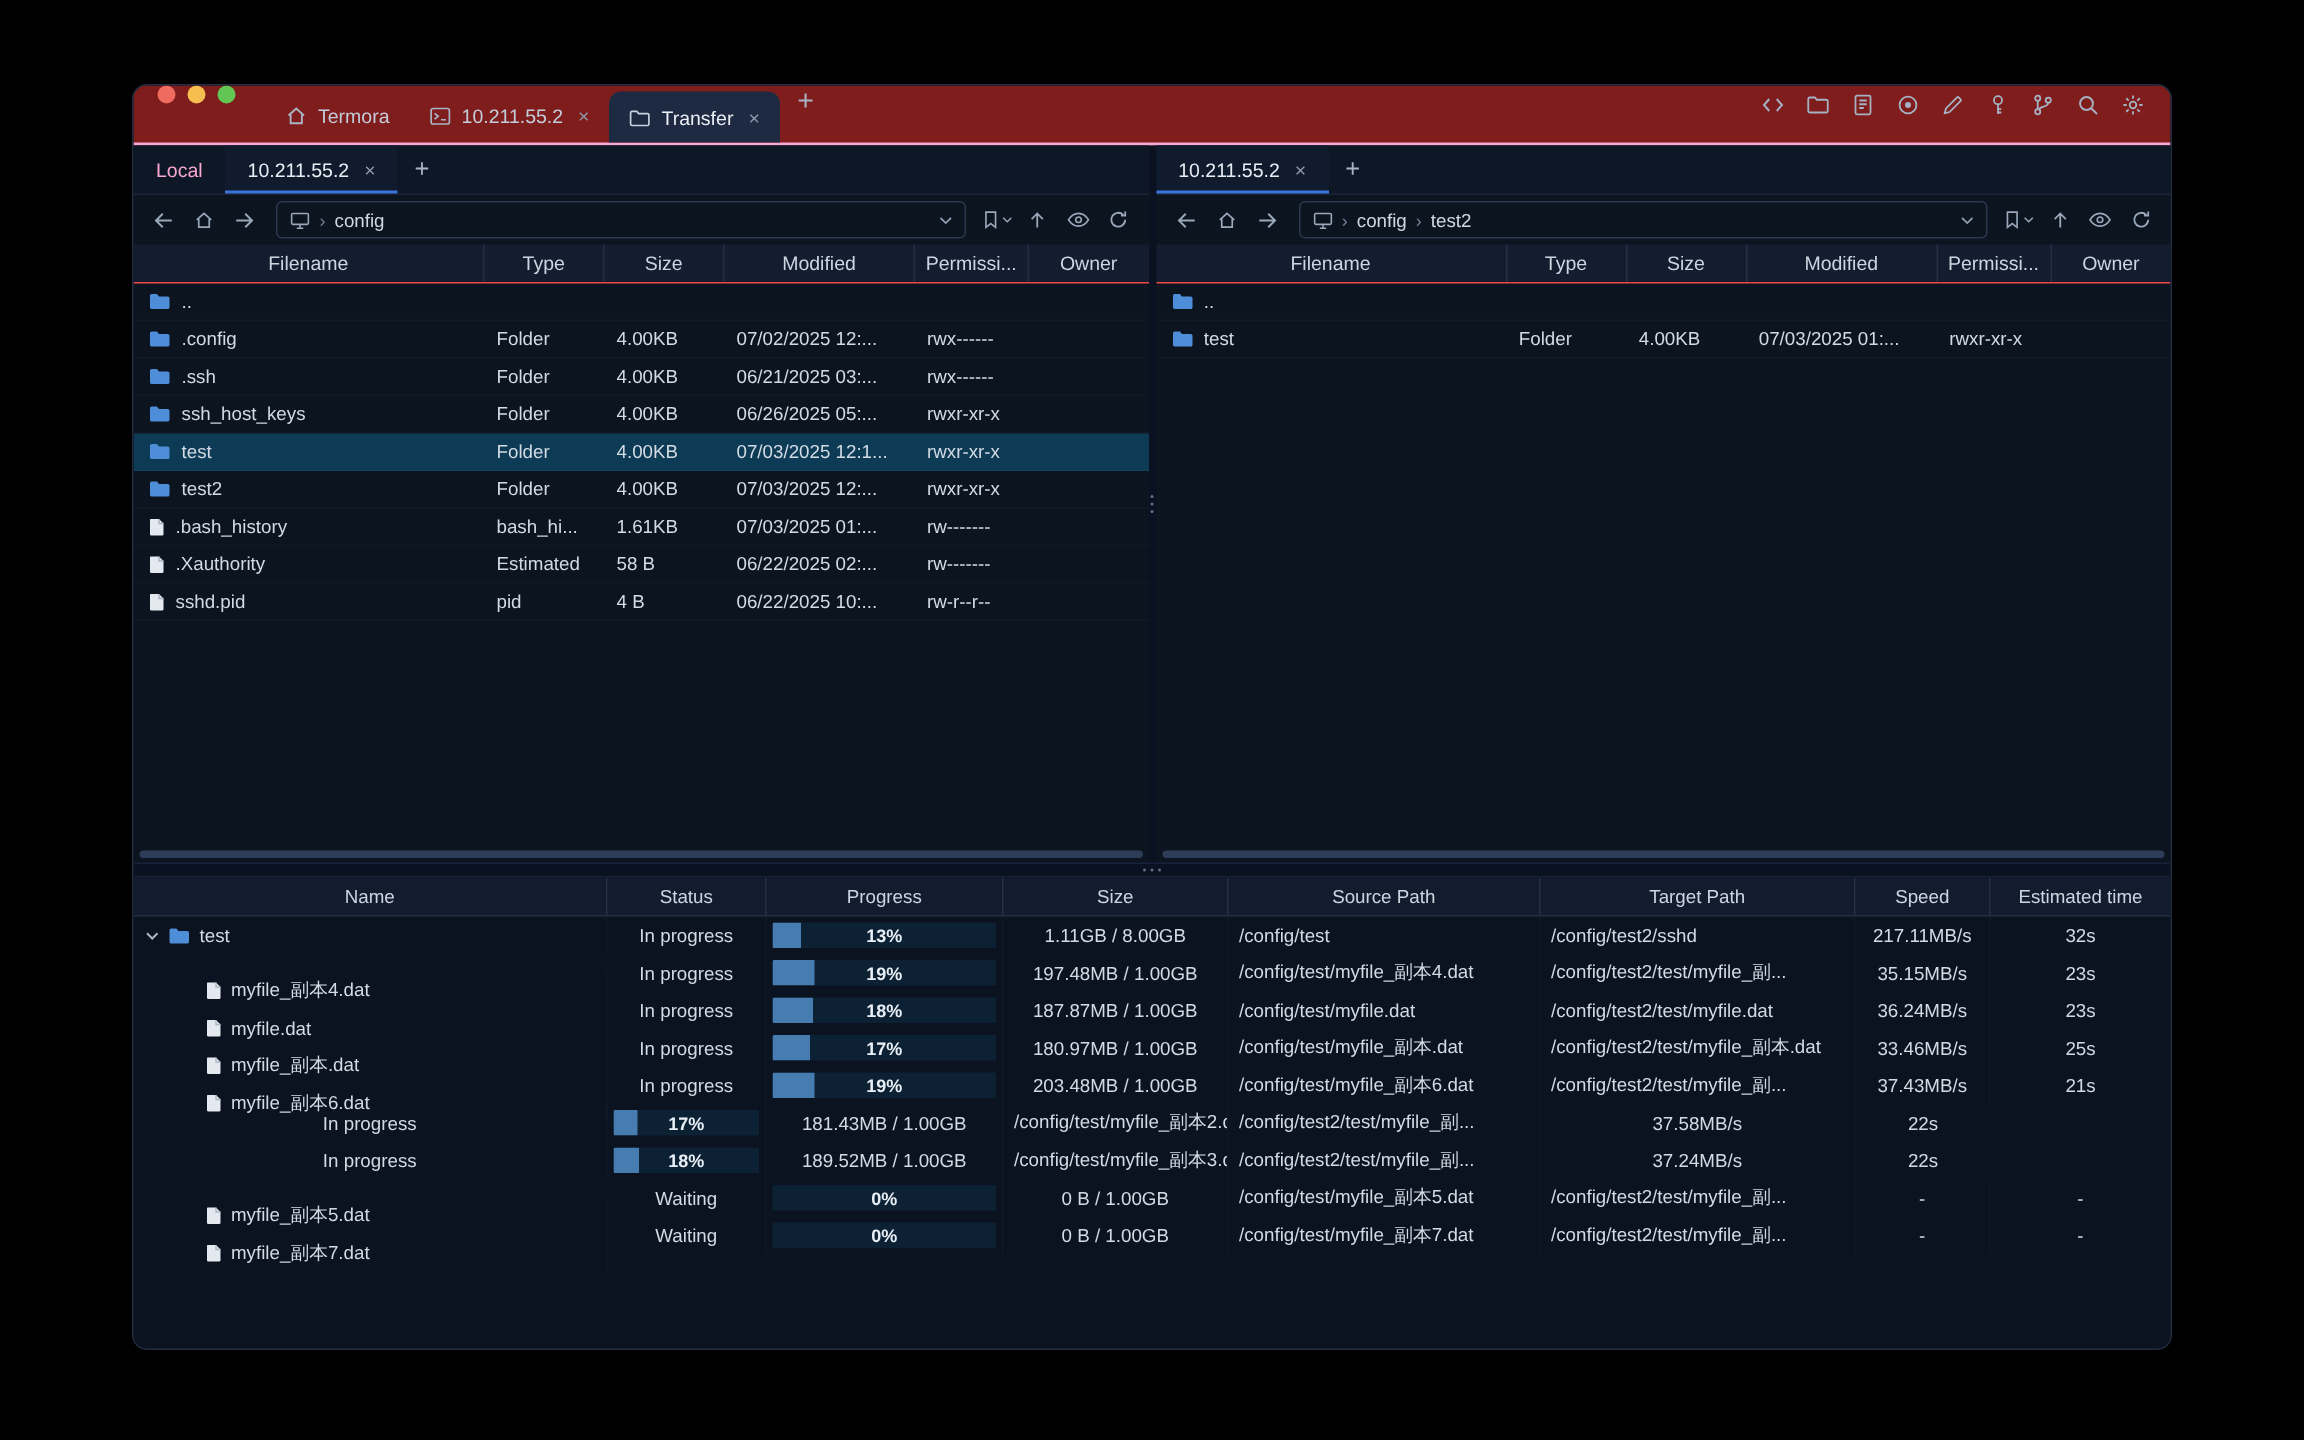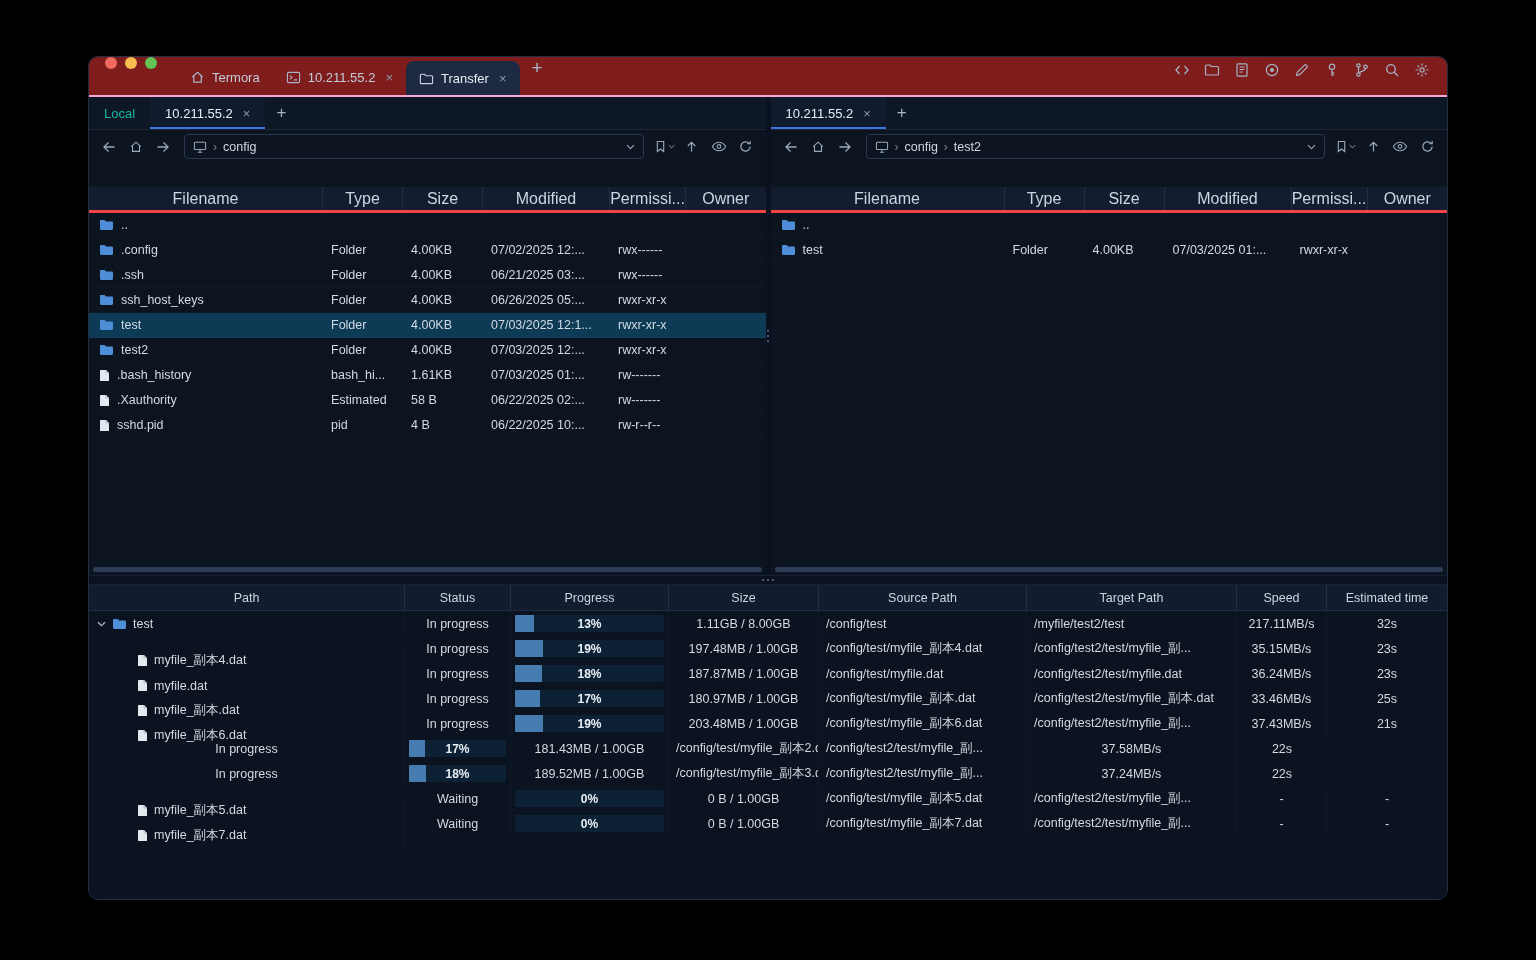--- a/index.html
+++ b/index.html
@@ -33,38 +33,38 @@
   .vdots { display: flex; flex-direction: column; gap: 3px; }
   .dot { width: 2px; height: 2px; border-radius: 50%; background: #60708a; }
   .hsplit { height: 10px; flex: 0 0 auto; background: #0a1120; border-top: 1px solid #17223a;
     border-bottom: 1px solid #17223a; display: flex; align-items: center; justify-content: center; }
   .hdots { display: flex; gap: 3px; }
 
   
   .ptabs { height: 33px; flex: 0 0 auto; display: flex; align-items: stretch;
     background: #0e1726; border-bottom: 1px solid #1c2638; }
   .ptab { display: flex; align-items: center; gap: 7px; padding: 0 15px; font-size: 13px;
-    color: #14b8a6; position: relative; }
+    color: #f9a8d4; position: relative; }
   .ptab.active { color: #e8edf4; background: #101b2d; }
   .ptab.active::after { content: ""; position: absolute; left: 0; right: 0; bottom: 0; height: 2px; background: #3d74e0; }
   .ptab-plus { align-self: center; font-size: 17px; color: #a8b2c2; padding: 0 11px; }
 
   
   .toolbar { height: 33px; flex: 0 0 auto; display: flex; align-items: center; padding: 0 7px; gap: 1px; }
   .nav-btn, .tool-btn { width: 26px; height: 24px; display: flex; align-items: center;
     justify-content: center; color: #9aa8ba; border-radius: 4px; flex: 0 0 auto; }
   .crumb { flex: 1; min-width: 0; height: 25px; border: 1px solid #2a3850; border-radius: 4px;
     display: flex; align-items: center; gap: 6px; padding: 0 8px; margin: 0 7px; font-size: 12.5px; color: #d0d8e3; }
   .crumb .sep { color: #76849a; font-size: 12px; }
   .crumb .dd { margin-left: auto; color: #8fa0b5; }
   .bm-group { display: flex; align-items: center; color: #9aa8ba; padding: 0 3px; gap: 2px; }
 
   
   .fheader { display: grid; height: 26px; flex: 0 0 auto; background: #131d2f;
-    border-bottom: 3px solid #ef4444; align-items: stretch; font-size: 16px; color: #cdd5e1; margin-top: 24px; }
+    border-bottom: 1px solid #ef4444; align-items: stretch; font-size: 13px; color: #cdd5e1; }
   .hc { display: flex; align-items: center; justify-content: center; border-right: 1px solid #232f46;
     overflow: hidden; white-space: nowrap; }
   .hc:last-child { border-right: none; }
   .grid-f { grid-template-columns: 234px 80px 80px 127px 76px 1fr; }
   .fbody { flex: 1; position: relative; overflow: hidden; }
   .frow { display: grid; height: 25px; align-items: center; font-size: 12.5px; color: #d2dae4;
     border-bottom: 1px solid rgba(255,255,255,0.022); }
   .frow.selected { background: #0d3b55; }
   .cell { padding: 0 8px; white-space: nowrap; overflow: hidden; text-overflow: ellipsis; }
   .name-cell { display: flex; align-items: center; gap: 7px; padding-left: 10px; overflow: hidden; }
@@ -512,21 +512,21 @@
     <div class="hsplit">
       <div class="hdots">
           <div class="dot"></div>
           <div class="dot"></div>
           <div class="dot"></div>
         </div>
     </div>
 
     <div class="transfer">
       <div class="theader grid-t">
-        <div class="hc">Path</div>
+        <div class="hc">Name</div>
         <div class="hc">Status</div>
         <div class="hc">Progress</div>
         <div class="hc">Size</div>
         <div class="hc">Source Path</div>
         <div class="hc">Target Path</div>
         <div class="hc">Speed</div>
         <div class="hc">Estimated time</div>
       </div>
 
       <div class="trow grid-t">
@@ -543,21 +543,21 @@
         </div>
         <div class="tc center">In progress</div>
         <div class="tc pcell">
             <div class="pbar">
               <div class="pfill" style="width: 13%;"></div>
               <div class="plabel">13%</div>
             </div>
           </div>
         <div class="tc center">1.11GB / 8.00GB</div>
         <div class="tc">/config/test</div>
-        <div class="tc">/myfile/test2/test</div>
+        <div class="tc">/config/test2/sshd</div>
         <div class="tc center">217.11MB/s</div>
         <div class="tc center">32s</div>
       </div>
 
       <div class="trow grid-t">
         <div class="tc tname child">
             <svg width="11" height="13" viewBox="0 0 11 13">
               <path d="M1 1.6C1 1.3 1.3 1 1.6 1H7l3 3v7.4c0 .3-.3.6-.6.6H1.6c-.3 0-.6-.3-.6-.6z" fill="#e4e9f0"></path>
               <path d="M7 1v3h3" fill="none" stroke="#a9b4c2" stroke-width="0.9"></path>
             </svg>

